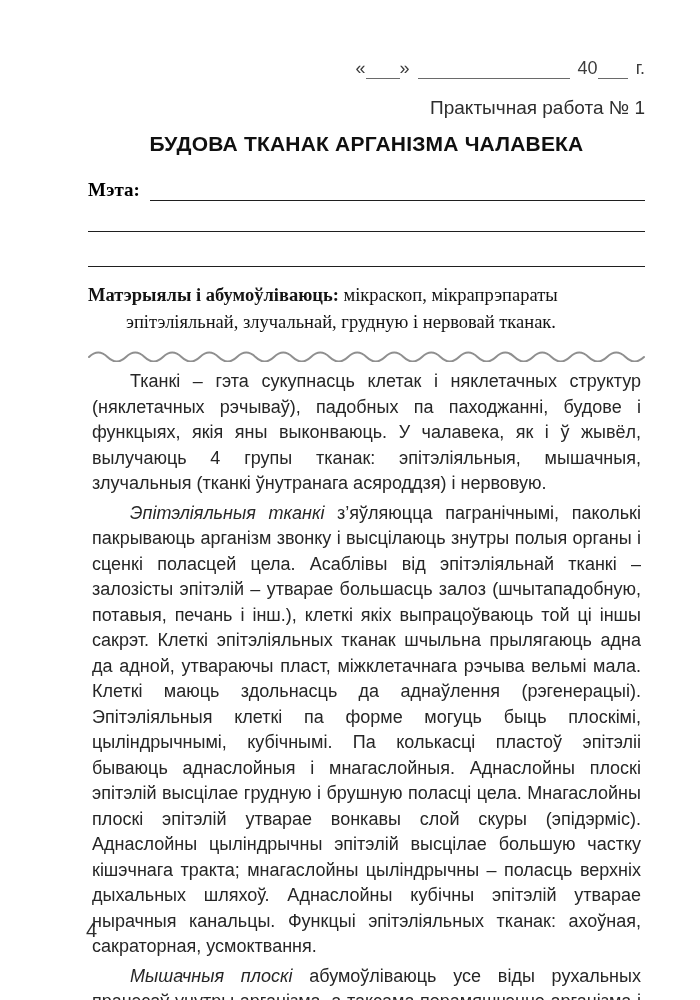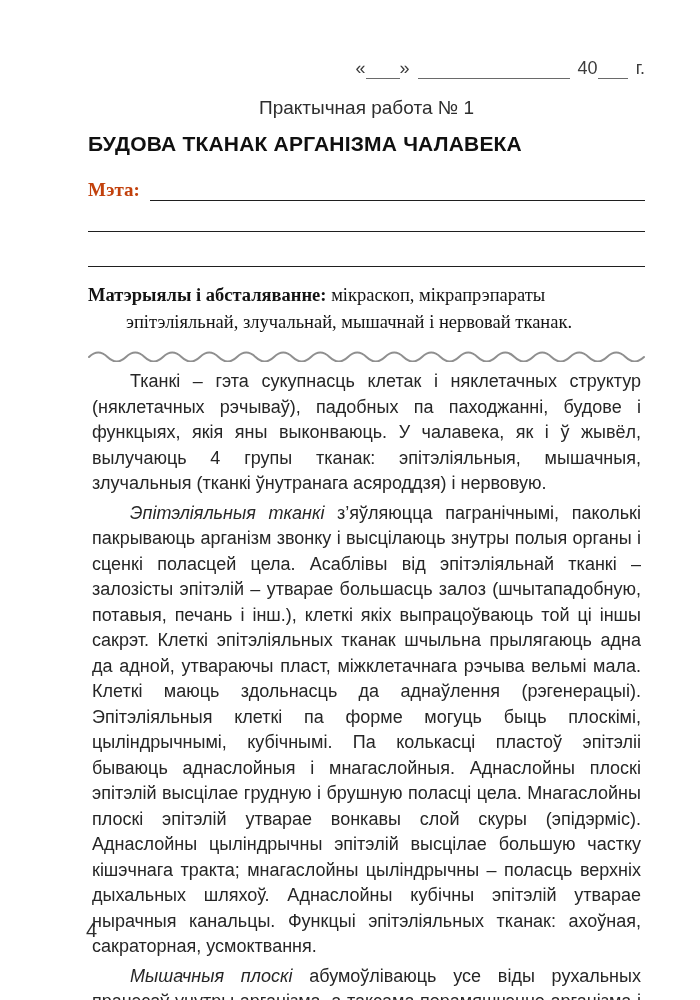--- a/index.html
+++ b/index.html
@@ -18,27 +18,27 @@
   .date-row{
     margin-top:58px;
     display:flex;justify-content:flex-end;align-items:flex-end;
     font-size:18px;color:#3c3c3c;
   }
   .blank{display:inline-block;border-bottom:1.5px solid #6a6a6a;height:1.1em;}
   .blank.small{width:34px;}
   .blank.long{width:152px;margin:0 8px;}
   .blank.year{width:30px;margin-right:8px;}
 
-  .subtitle{margin-top:18px;text-align:center;font-size:19px;color:#2e2e2e;}
-  .page-title{margin-top:13px;text-align:left;font-size:21px;font-weight:bold;color:#101010;letter-spacing:.2px;}
+  .subtitle{margin-top:18px;text-align:right;font-size:19px;color:#2e2e2e;}
+  .page-title{margin-top:13px;text-align:center;font-size:21px;font-weight:bold;color:#101010;letter-spacing:.2px;}
 
   
   .goal-row{
     margin-top:23px;display:flex;align-items:flex-end;
-    font-family:"Liberation Serif",serif;font-weight:bold;font-size:19px;color:#c2410c;
+    font-family:"Liberation Serif",serif;font-weight:bold;font-size:19px;color:#000000;
   }
   .fill-line{flex:1;border-bottom:1.6px solid #1f1f1f;margin-left:10px;height:1.1em;}
   .write-line{border-bottom:1.6px solid #1f1f1f;}
   .write-line.l1{height:30px;}
   .write-line.l2{height:34px;}
 
   
   .materials{
     margin-top:15px;
     font-family:"Liberation Serif",serif;
@@ -77,21 +77,21 @@
     <div class="subtitle">Практычная работа № 1</div>
     <div class="page-title">БУДОВА ТКАНАК АРГАНІЗМА ЧАЛАВЕКА</div>
 
     <div class="goal-row">
       <span>Мэта:</span>
       <span class="fill-line"></span>
     </div>
     <div class="write-line l1"></div>
     <div class="write-line l2"></div>
 
-    <div class="materials"><b>Матэрыялы і абсталяванне:</b><span> мікраскоп, мікрапрэпараты эпітэліяльнай, злучальнай, мышачнай і нервовай тканак.</span></div>
+    <div class="materials"><b>Матэрыялы і абумоўліваюць:</b><span> мікраскоп, мікрапрэпараты эпітэліяльнай, злучальнай, грудную і нервовай тканак.</span></div>
 
     <div class="divider">
       <svg width="557" height="12" viewBox="0 0 557 12" xmlns="http://www.w3.org/2000/svg">
         <path d="M1,7 q9.25,-9 18.5,0 q9.25,9 18.5,0 q9.25,-9 18.5,0 q9.25,9 18.5,0 q9.25,-9 18.5,0 q9.25,9 18.5,0 q9.25,-9 18.5,0 q9.25,9 18.5,0 q9.25,-9 18.5,0 q9.25,9 18.5,0 q9.25,-9 18.5,0 q9.25,9 18.5,0 q9.25,-9 18.5,0 q9.25,9 18.5,0 q9.25,-9 18.5,0 q9.25,9 18.5,0 q9.25,-9 18.5,0 q9.25,9 18.5,0 q9.25,-9 18.5,0 q9.25,9 18.5,0 q9.25,-9 18.5,0 q9.25,9 18.5,0 q9.25,-9 18.5,0 q9.25,9 18.5,0 q9.25,-9 18.5,0 q9.25,9 18.5,0 q9.25,-9 18.5,0 q9.25,9 18.5,0 q9.25,-9 18.5,0 q9.25,9 18.5,0" fill="none" stroke="#8f8f8f" stroke-width="2" stroke-linecap="round"></path>
       </svg>
     </div>
 
     <div class="body-text">
         <p><span>Тканкі – гэта сукупнасць клетак і няклетачных структур (няклетачных рэчываў), падобных па паходжанні, будове і функцыях, якія яны выконваюць. У чалавека, як і ў жывёл, вылучаюць 4 групы тканак: эпітэліяльныя, мышачныя, злучальныя (тканкі ўнутранага асяроддзя) і нервовую.</span></p>
         <p><span class="bi">Эпітэліяльныя тканкі</span><span> з’яўляюцца пагранічнымі, паколькі пакрываюць арганізм звонку і высцілаюць знутры полыя органы і сценкі поласцей цела. Асаблівы від эпітэліяльнай тканкі – </span><span class="i">залозісты эпітэлій</span><span> – утварае большасць залоз (шчытападобную, потавыя, печань і інш.), клеткі якіх выпрацоўваюць той ці іншы сакрэт. Клеткі эпітэліяльных тканак шчыльна прылягаюць адна да адной, утвараючы пласт, міжклетачнага рэчыва вельмі мала. Клеткі маюць здольнасць да аднаўлення (рэгенерацыі). Эпітэліяльныя клеткі па </span><span class="i">форме</span><span> могуць быць плоскімі, цыліндрычнымі, кубічнымі. Па </span><span class="i">колькасці пластоў</span><span> эпітэліі бываюць аднаслойныя і мнагаслойныя. Аднаслойны плоскі эпітэлій высцілае грудную і брушную поласці цела. Мнагаслойны плоскі эпітэлій утварае вонкавы слой скуры (эпідэрміс). Аднаслойны цыліндрычны эпітэлій высцілае большую частку кішэчнага тракта; мнагаслойны цыліндрычны – поласць верхніх дыхальных шляхоў. Аднаслойны кубічны эпітэлій утварае нырачныя канальцы. Функцыі эпітэліяльных тканак: ахоўная, сакраторная, усмоктвання.</span></p>

